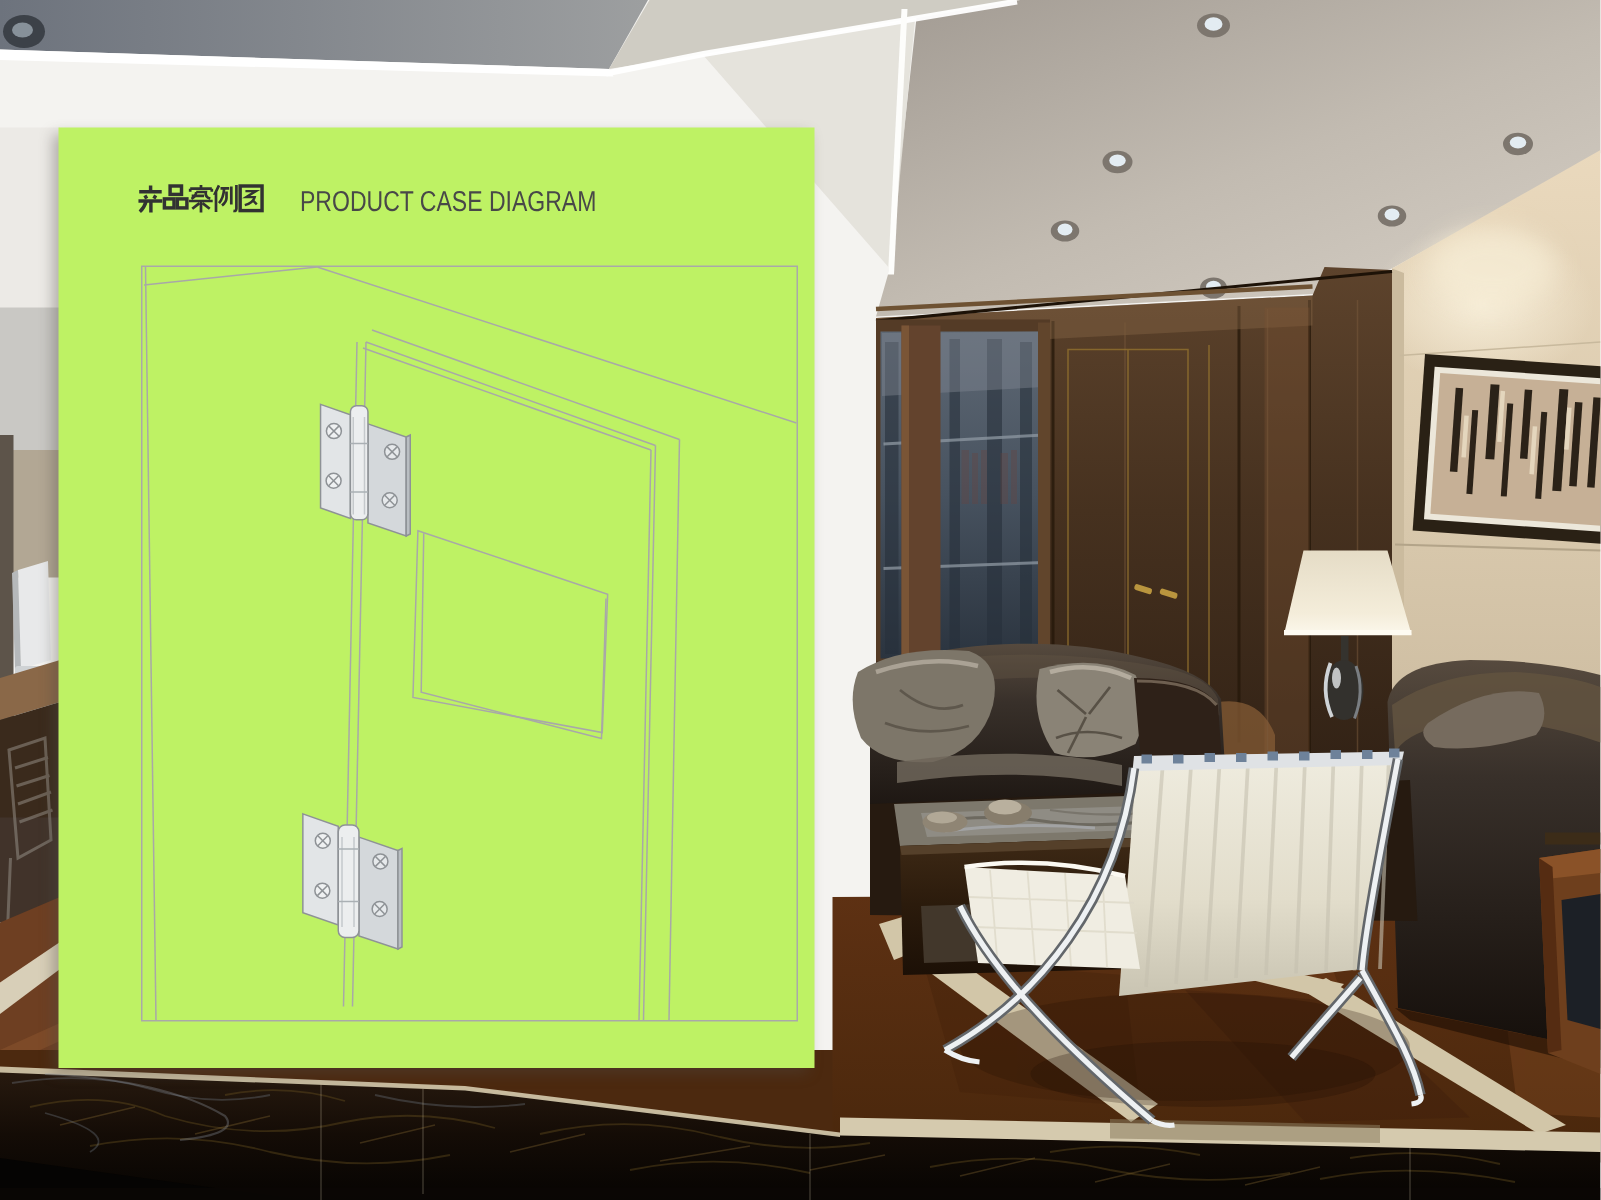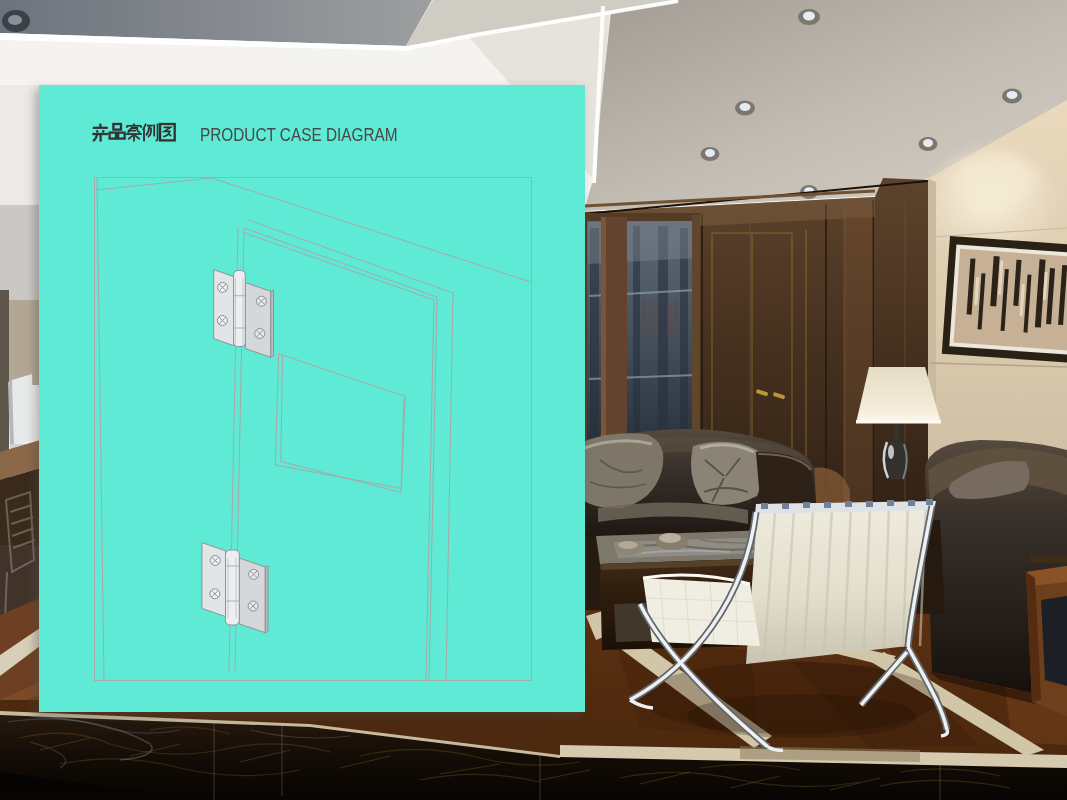--- a/index.html
+++ b/index.html
@@ -1,20 +1,20 @@
 <!DOCTYPE html>
 <html><head>
 <meta charset="utf-8">
 <style>
   html,body{margin:0;padding:0;}
   body{width:1067px;height:800px;overflow:hidden;position:relative;
        font-family:"Liberation Sans",sans-serif;background:#f2f1ee;}
   #bg{position:absolute;left:0;top:0;width:1067px;height:800px;}
-  #card{position:absolute;left:39px;top:85px;width:546px;height:627px;
-        background:#5eead4;box-shadow:-4px 4px 9px rgba(80,75,70,.4);}
+  #card{position:absolute;left:39px;top:85px;width:504px;height:627px;
+        background:#bef264;box-shadow:-4px 4px 9px rgba(80,75,70,.4);}
   #title{position:absolute;left:53px;top:36px;}
   #ebox{position:absolute;left:55px;top:92px;width:436px;height:502px;
         border:1px solid #a9a9a9;}
 </style>
 </head>
 <body>
 <svg id="bg" viewBox="0 0 1067 800">
   <defs>
     <filter id="soft" x="-60%" y="-60%" width="220%" height="220%">
         <feGaussianBlur stdDeviation="14"></feGaussianBlur>

